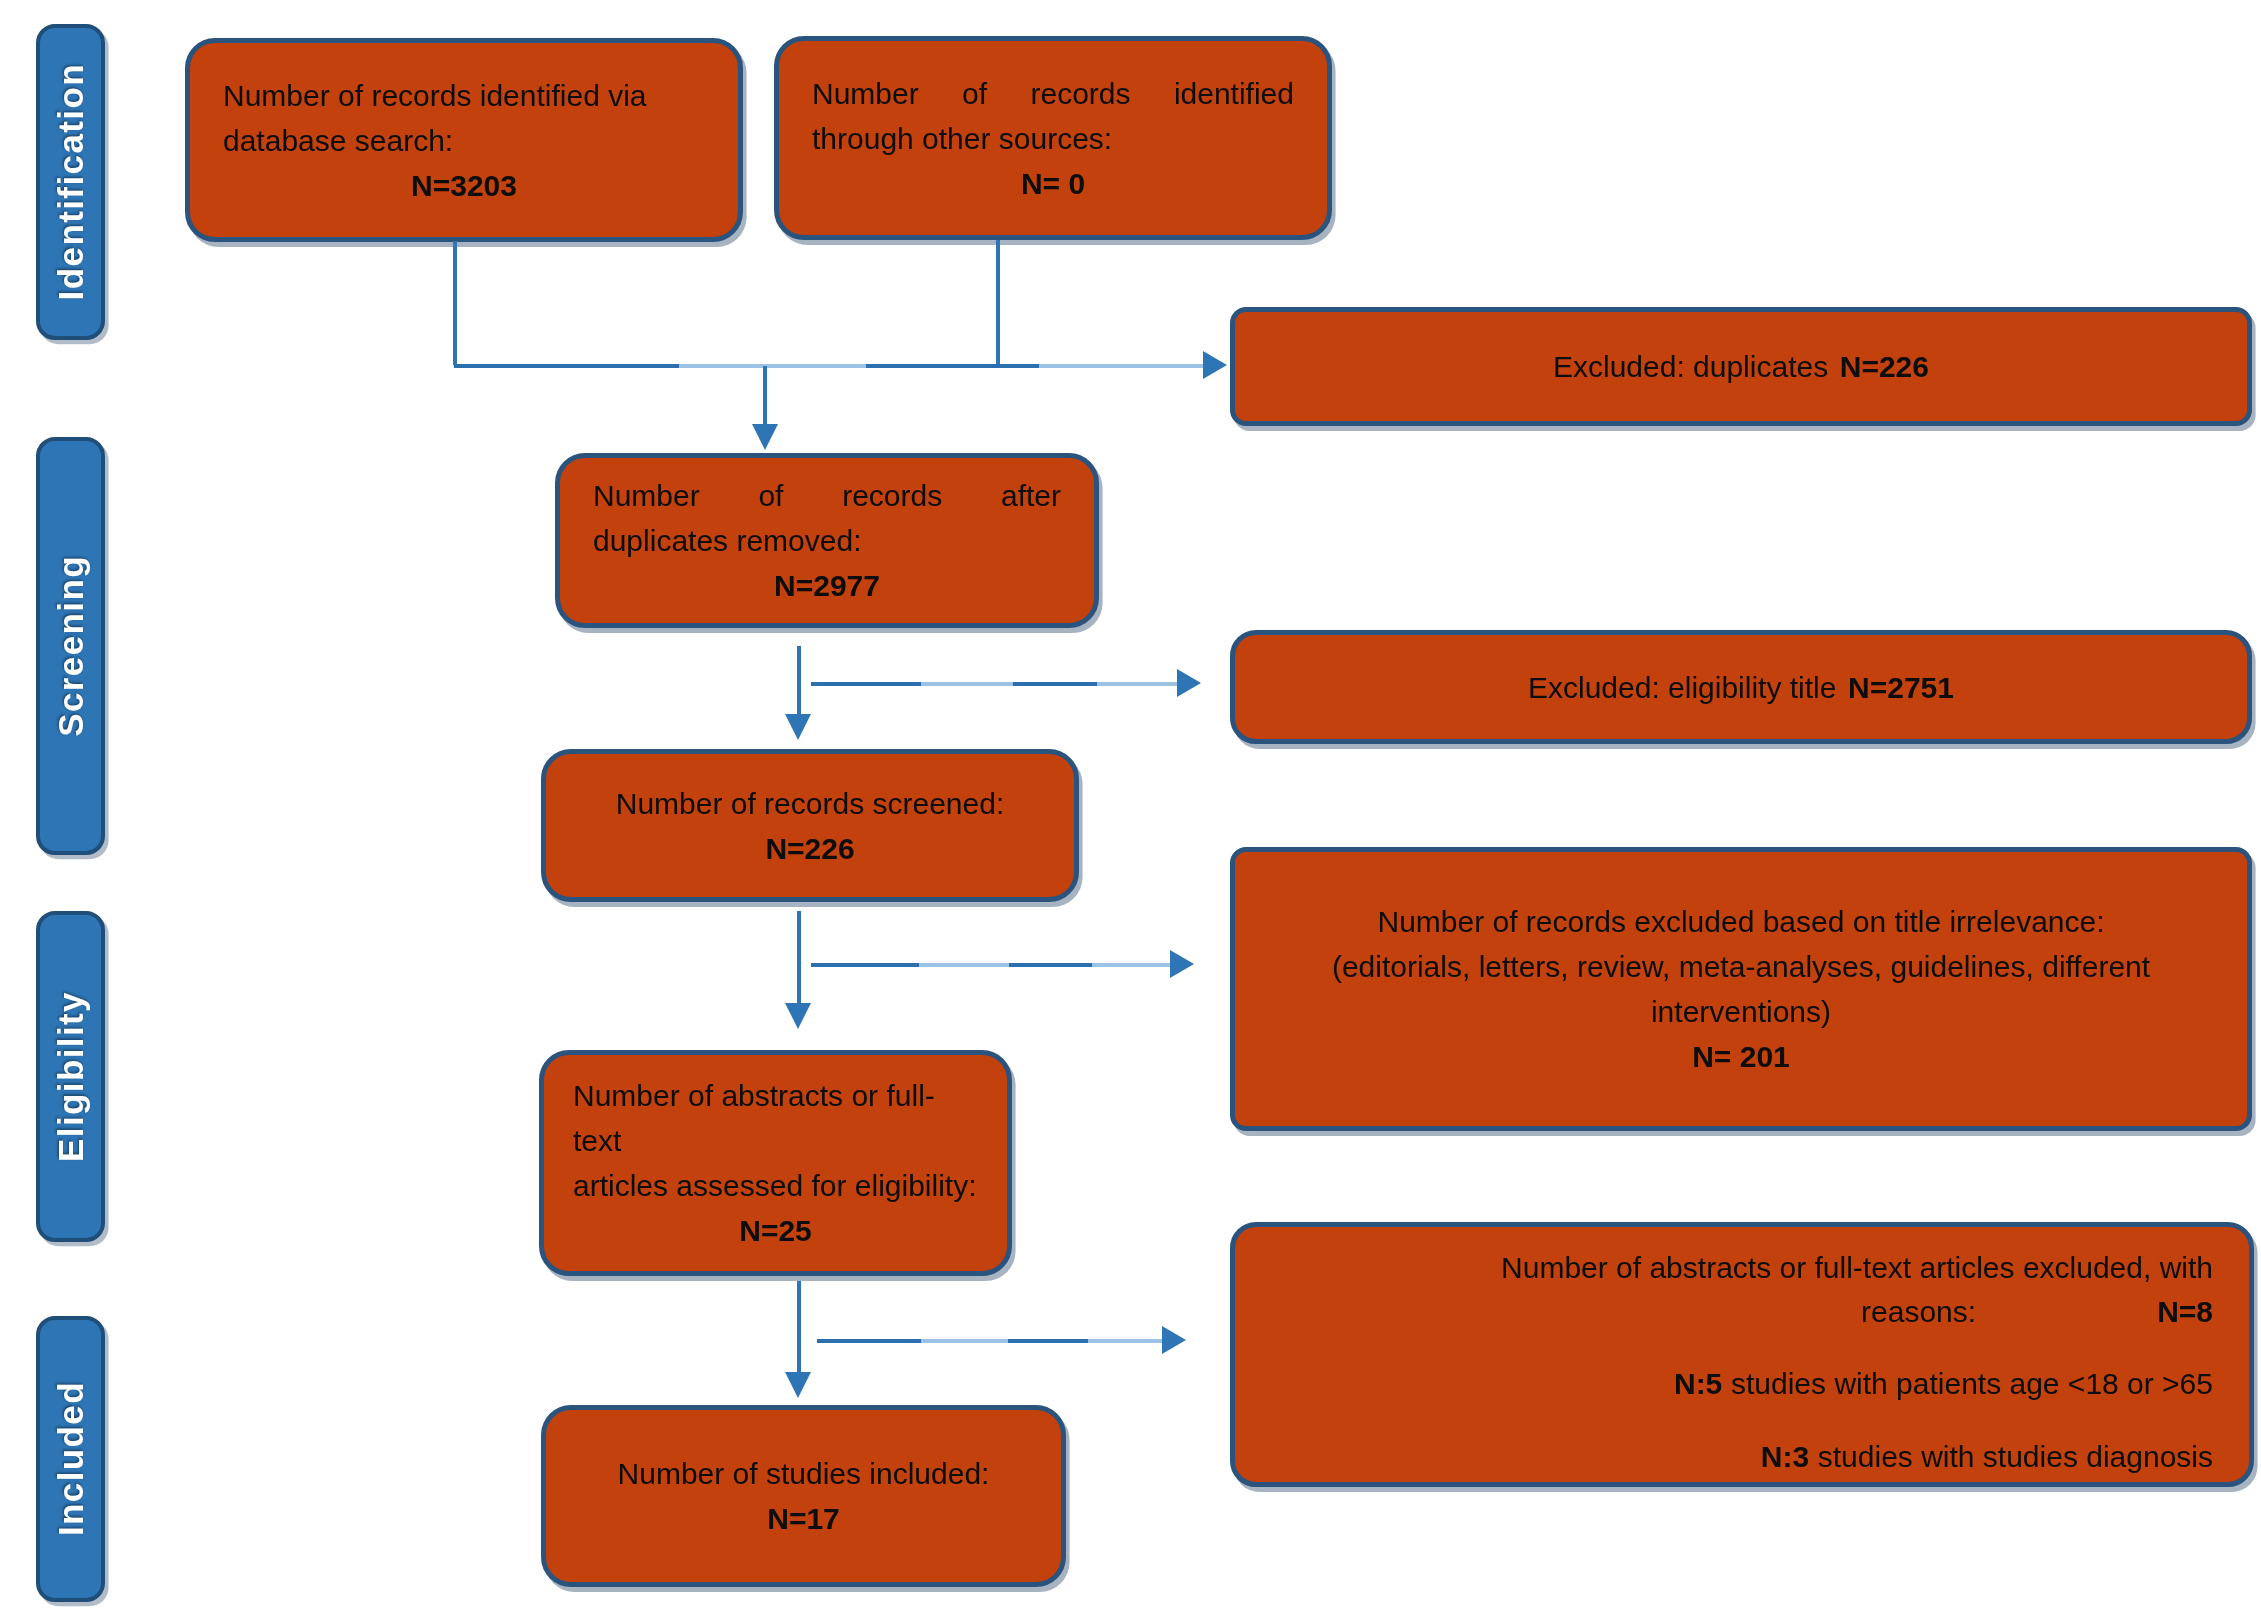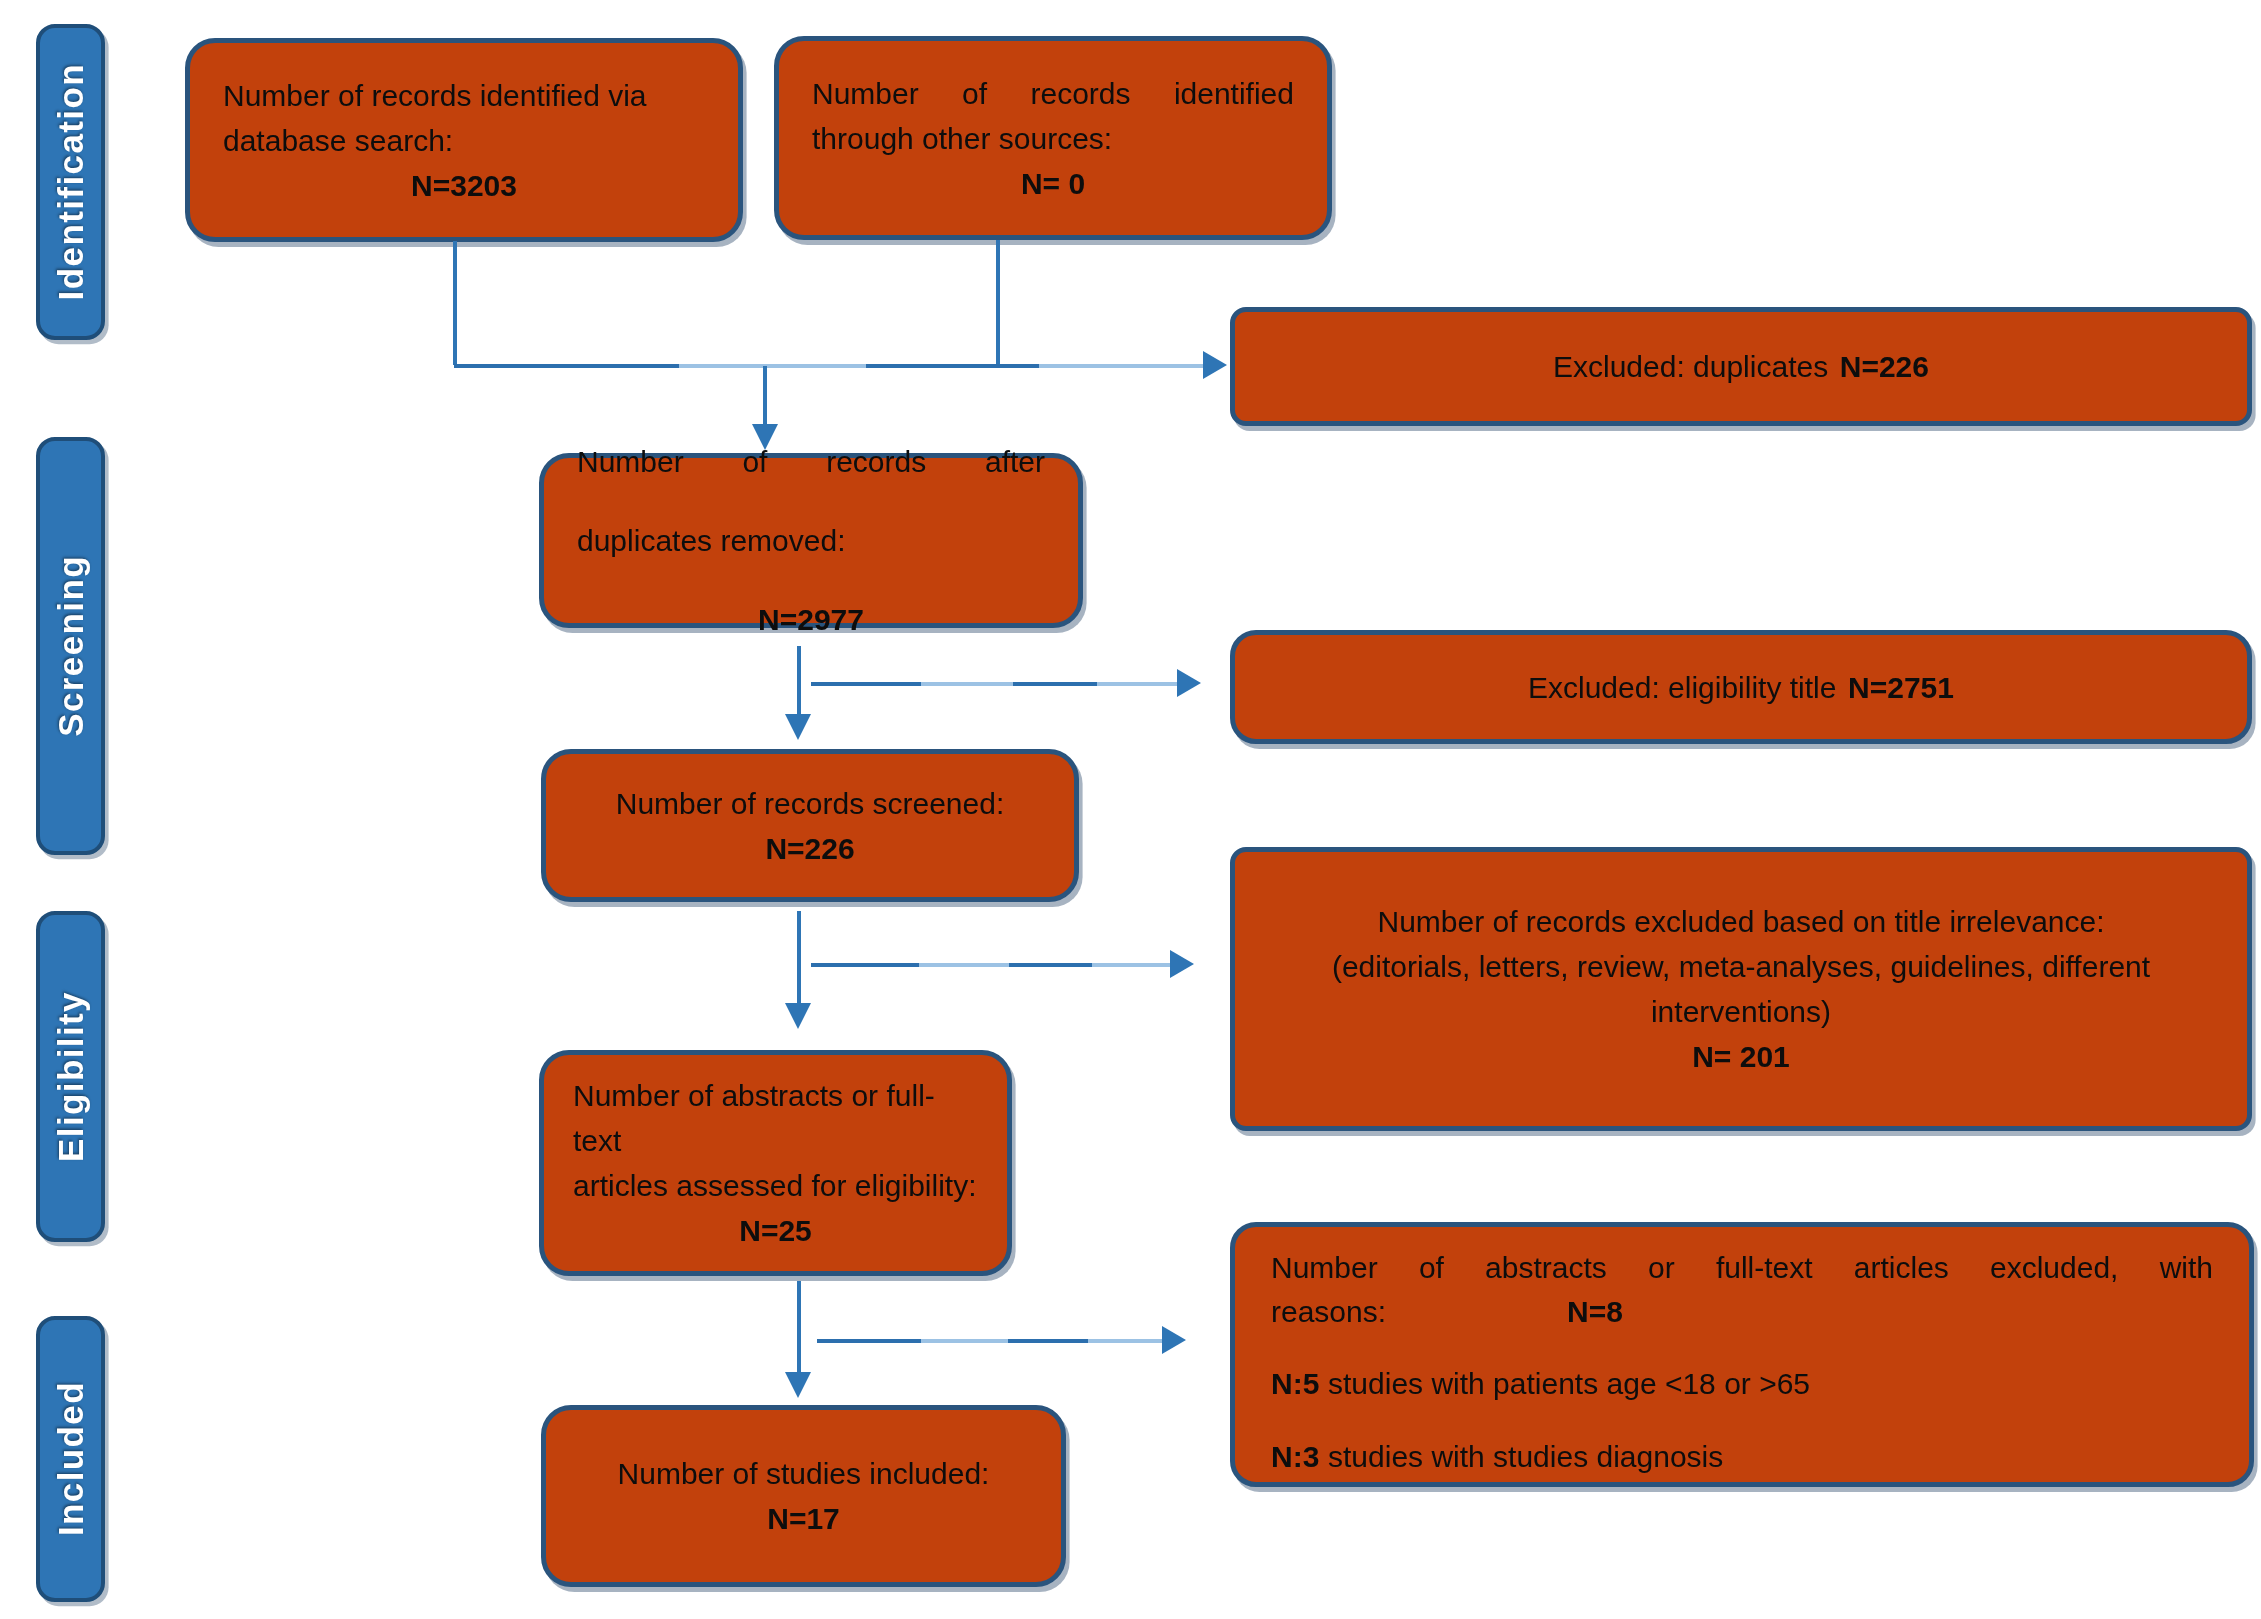--- a/index.html
+++ b/index.html
@@ -75,21 +75,21 @@
   <div class="ah-right" style="left:1203px;top:351px;"></div>
   <div class="vline" style="left:763px;top:366px;height:59px;"></div>
   <div class="ah-down" style="left:752px;top:424px;"></div>
 
   <div class="fbox" style="left:1230px;top:307px;width:1022px;height:119px;border-radius:16px;">
     <div class="cline inline-n">
       <span>Excluded: duplicates</span><b>N=226</b>
     </div>
   </div>
 
-  <div class="fbox" style="left:539px;top:453px;width:544px;height:175px;gap:34px;">
+  <div class="fbox" style="left:555px;top:453px;width:544px;height:175px;">
     <div class="jline">Number of records after</div>
     <div class="lline">duplicates removed:</div>
     <div class="nline">N=2977</div>
   </div>
 
   <div class="vline" style="left:797px;top:646px;height:69px;"></div>
   <div class="ah-down" style="left:785px;top:714px;"></div>
   <div class="hline" style="left:811px;top:682px;width:367px;"></div>
   <div class="ah-right" style="left:1177px;top:669px;"></div>
 
@@ -119,21 +119,21 @@
     <div class="lline">Number of abstracts or full-text</div>
     <div class="lline">articles assessed for eligibility:</div>
     <div class="nline">N=25</div>
   </div>
 
   <div class="vline" style="left:797px;top:1281px;height:93px;"></div>
   <div class="ah-down" style="left:785px;top:1372px;"></div>
   <div class="hline" style="left:817px;top:1339px;width:347px;"></div>
   <div class="ah-right" style="left:1162px;top:1326px;"></div>
 
-  <div class="fbox reasons" style="left:1230px;top:1222px;width:1024px;height:265px;padding-left:36px;padding-right:36px;border-radius:26px;">
+  <div class="fbox reasons" style="left:1230px;top:1222px;width:1024px;height:265px;padding-left:36px;padding-right:36px;border-radius:26px;align-items:flex-end;">
     <div class="jline">Number of abstracts or full-text articles excluded, with</div>
     <div class="lline reason-head">
       <span>reasons:</span><span class="gapb">N=8</span>
     </div>
     <div class="lline reason">
       <b>N:5</b><span>studies with patients age &lt;18 or &gt;65</span>
     </div>
     <div class="lline reason">
       <b>N:3</b><span>studies with studies diagnosis</span>
     </div>

